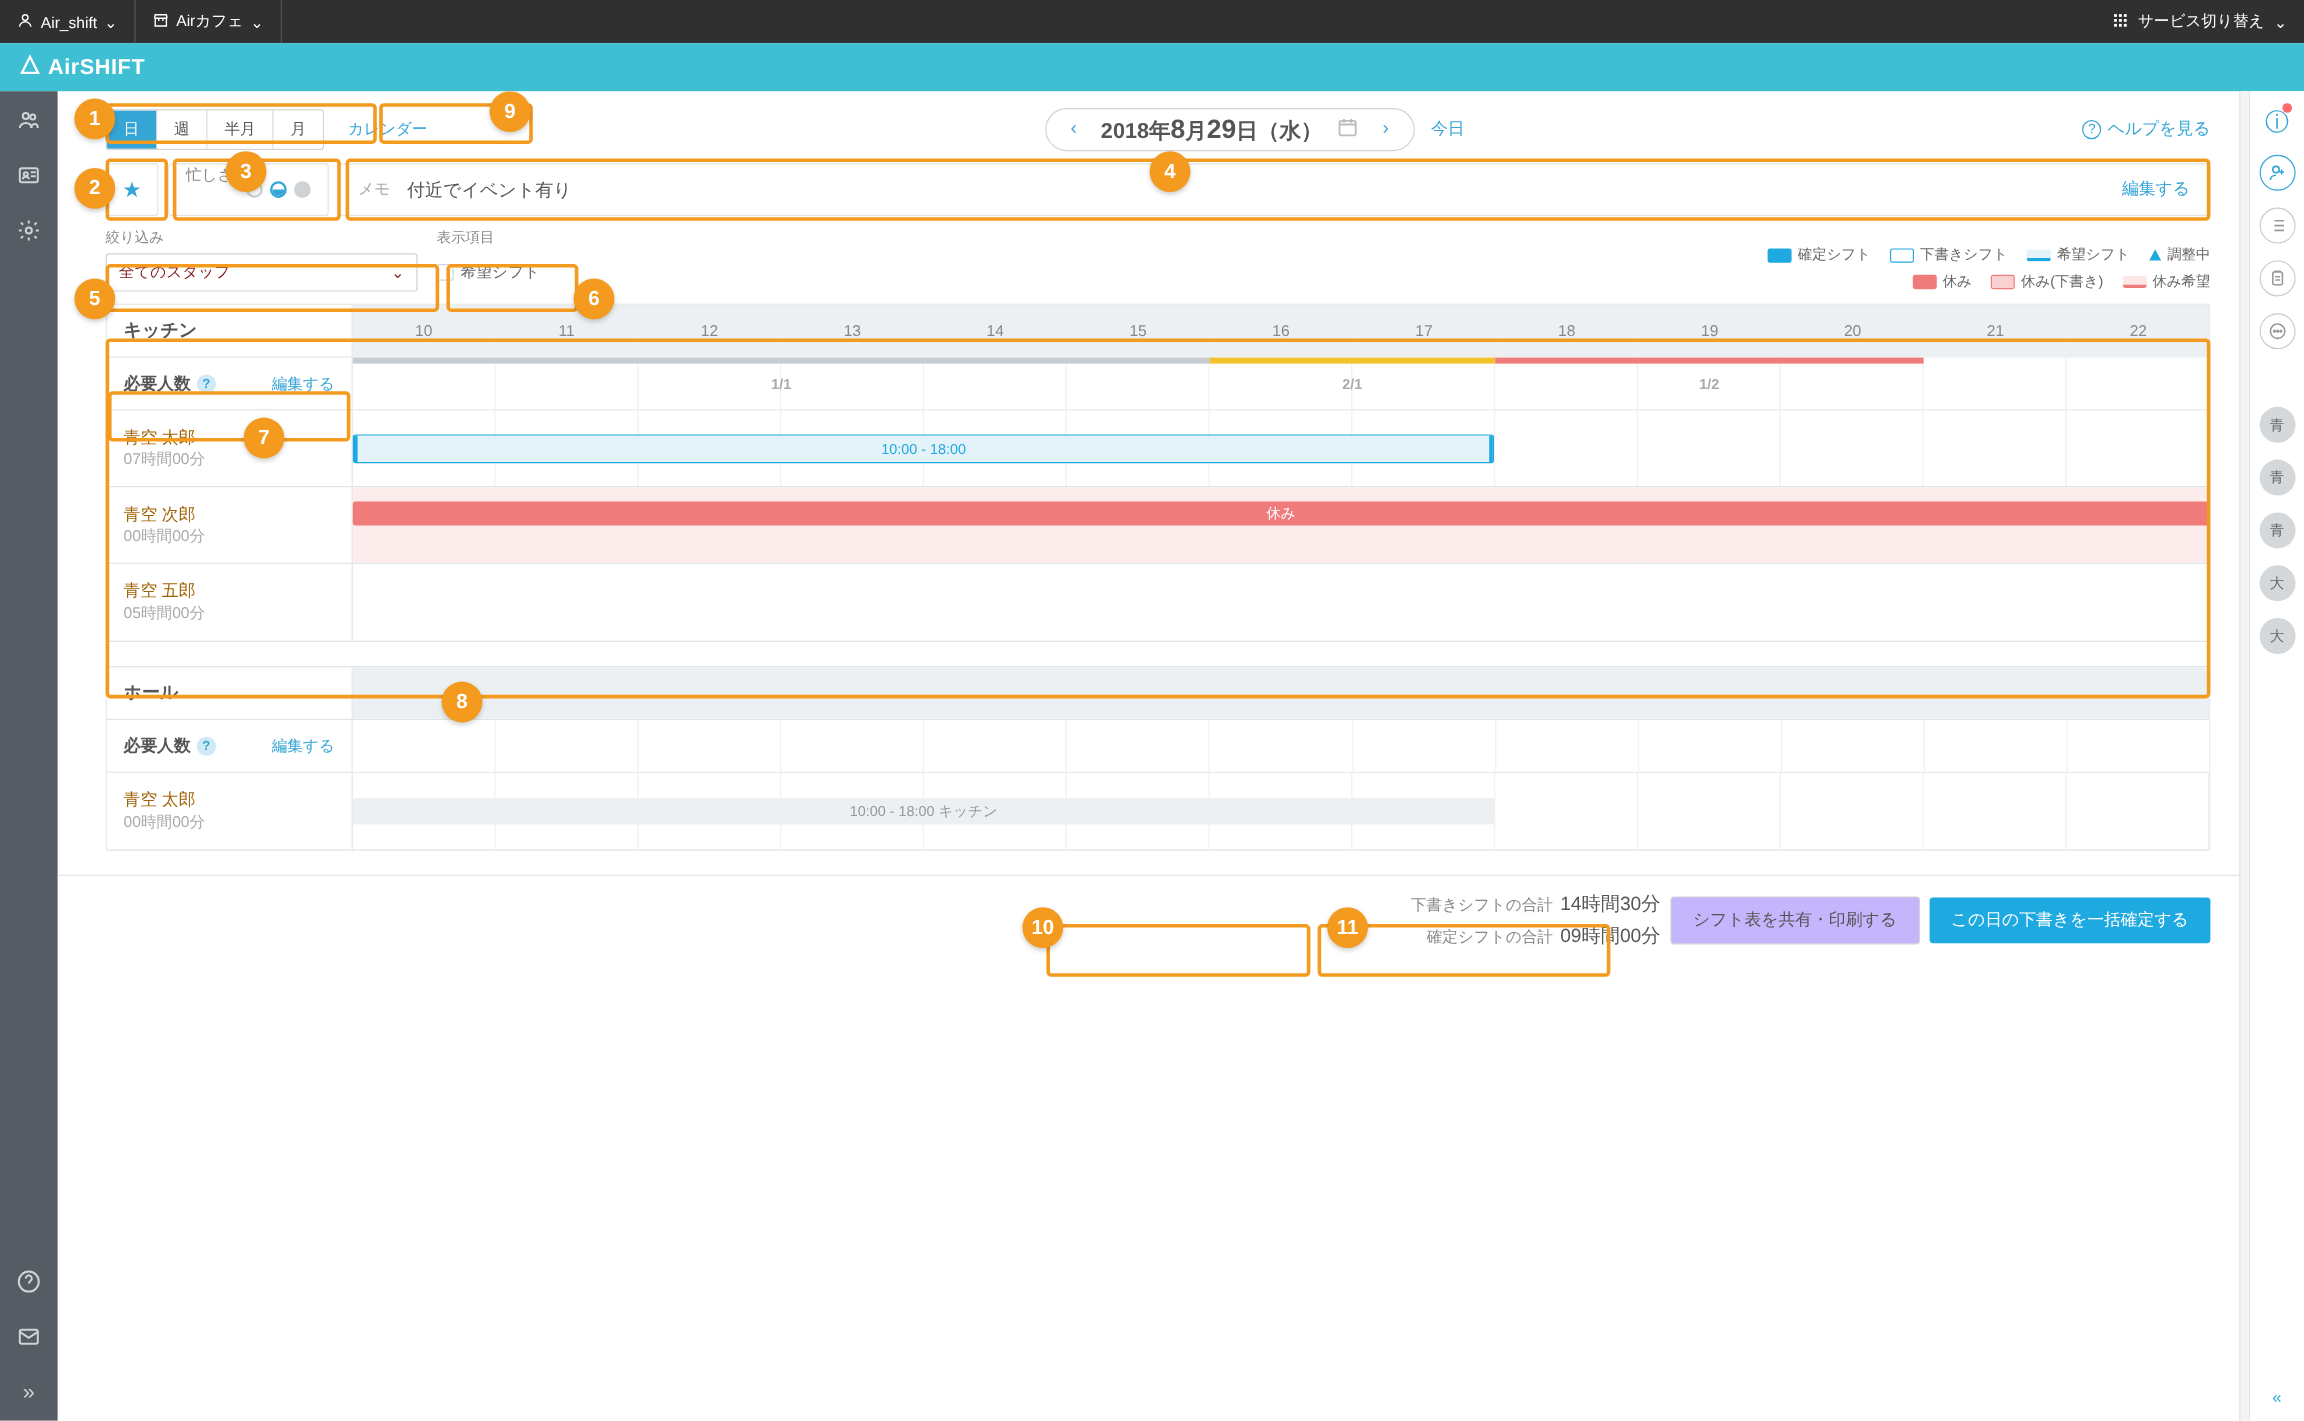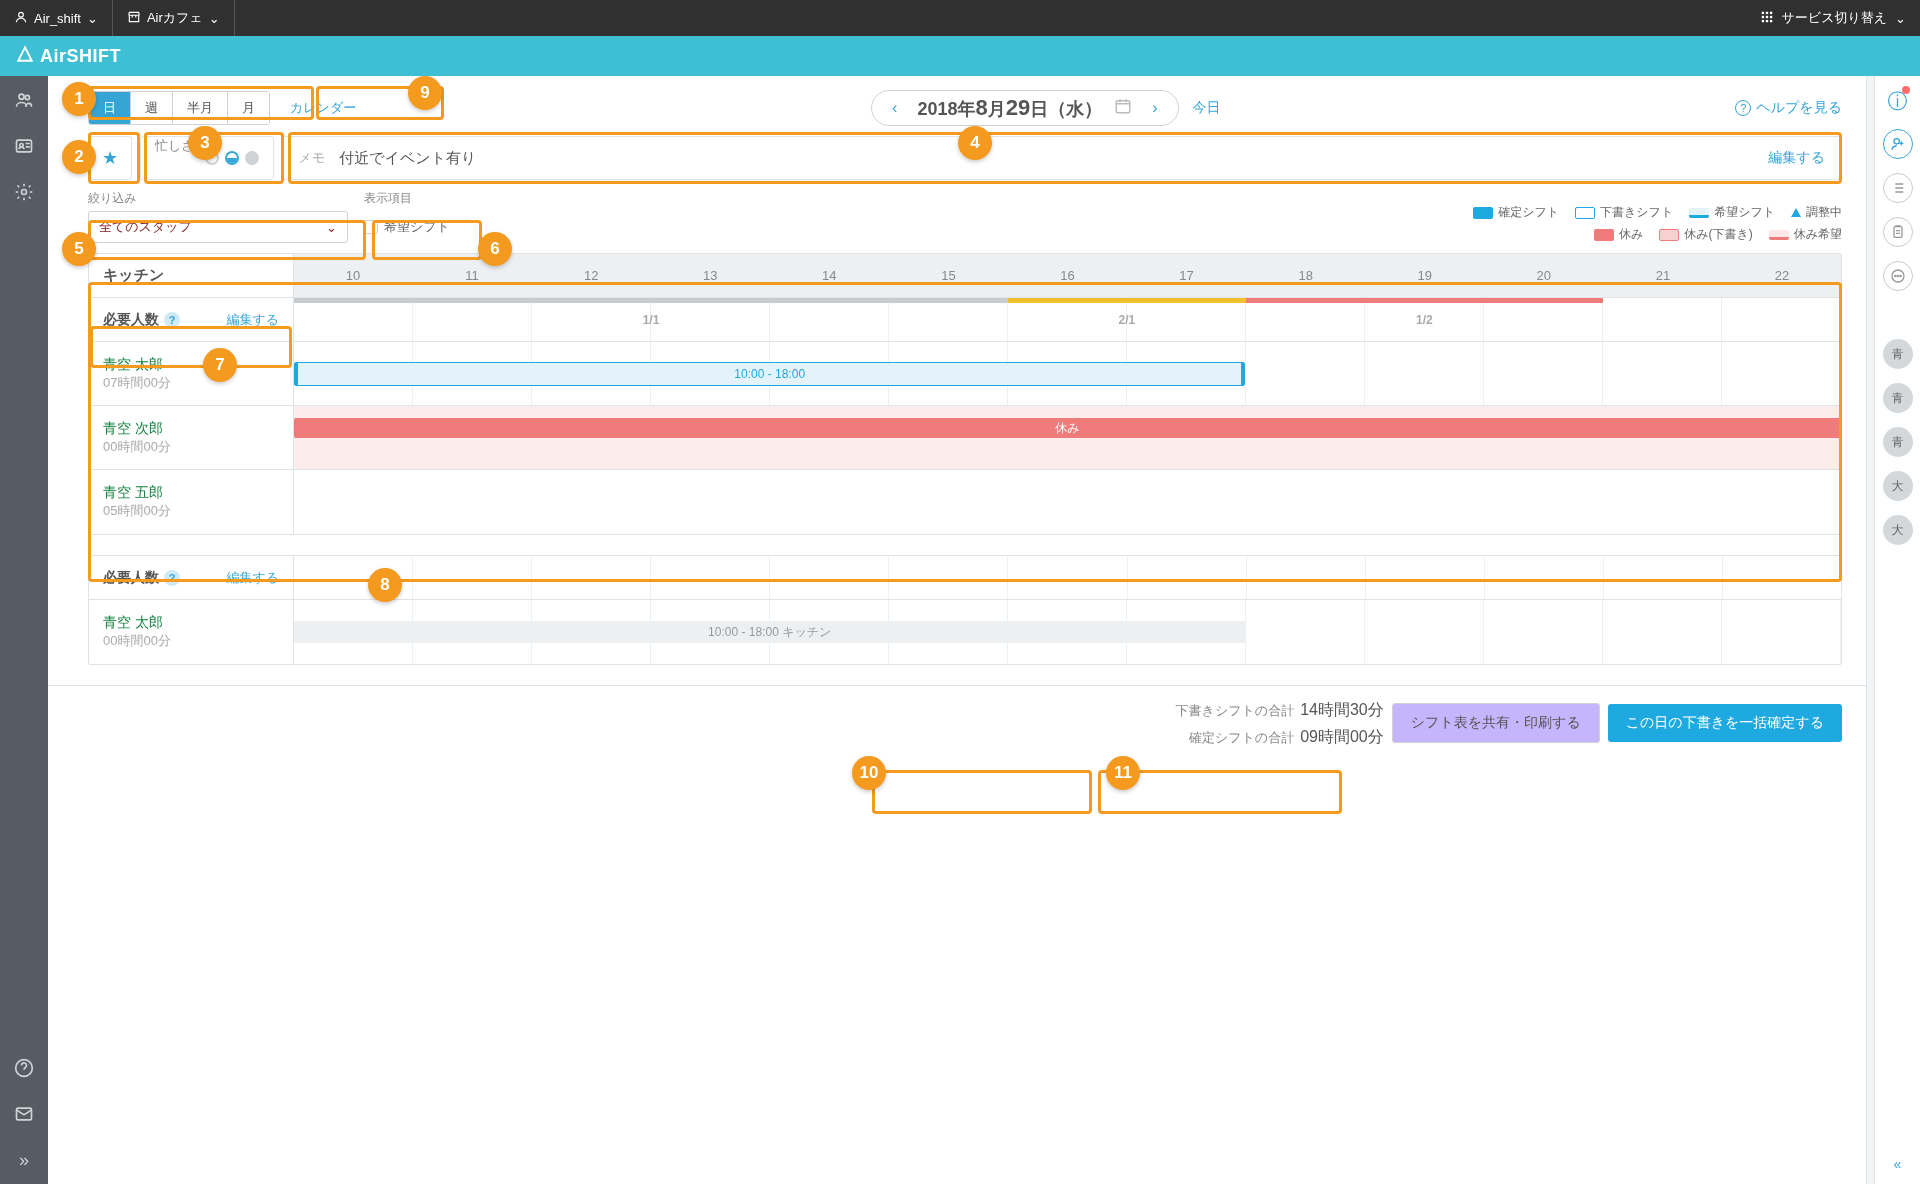--- a/index.html
+++ b/index.html
@@ -94,21 +94,21 @@
 .sched-grid { flex:1; position:relative; display:flex; }
 .sched-hour { flex:1; border-right:1px solid #eef0f1; position:relative; }
 .sched-hour:last-child { border-right:none; }
 .section-head .sched-label { font-weight:bold; color:#555; font-size:15px; }
 .section-head .sched-hour { background:#edf0f2; color:#888; display:flex; align-items:center; justify-content:center; font-size:13px; }
 .req-row .sched-label { flex-direction:row; align-items:center; justify-content:space-between; }
 .req-title { font-weight:bold; color:#555; font-size:14px; display:flex; align-items:center; gap:5px; }
 .req-title .hicon { width:16px; height:16px; border-radius:50%; background:#cfeaf4; color:#35a5d6; display:inline-flex; align-items:center; justify-content:center; font-size:11px; }
 .req-edit { color:#35a5d6; font-size:13px; cursor:pointer; }
 .req-row .sched-grid { background:#fff; }
-.staff-name { font-size:14px; color:#15803d; font-weight:500; }
+.staff-name { font-size:14px; color:#a16207; font-weight:500; }
 .staff-hours { font-size:13px; color:#aaa; }
 .staff-row { min-height:64px; }
 
 
 .bar { position:absolute; top:50%; transform:translateY(-50%); height:24px; border-radius:2px; display:flex; align-items:center; justify-content:center; color:#fff; font-size:12px; }
 .bar.draft { background:#e4f3fa; border:1px solid #1ea9e0; color:#1ea9e0; }
 .bar.draft::before, .bar.draft::after { content:""; position:absolute; width:3px; top:0; bottom:0; background:#1ea9e0; }
 .bar.draft::before { left:0; } .bar.draft::after { right:0; }
 .bar.confirmed { background:#1ea9e0; }
 .bar.rest { background:#f07b7b; height:20px; top:12px; transform:none; }
@@ -460,20 +460,38 @@
 
           <div class="sched-row staff-row">
             <div class="sched-label">
               <span class="staff-name">青空 五郎</span>
               <span class="staff-hours">05時間00分</span>
             </div>
           </div>
         </div>
 
         <div class="sched-block">
+          <div class="sched-row section-head">
+            <div class="sched-label">ホール</div>
+            <div class="sched-grid">
+              <div class="sched-hour"></div>
+                <div class="sched-hour"></div>
+                <div class="sched-hour"></div>
+                <div class="sched-hour"></div>
+                <div class="sched-hour"></div>
+                <div class="sched-hour"></div>
+                <div class="sched-hour"></div>
+                <div class="sched-hour"></div>
+                <div class="sched-hour"></div>
+                <div class="sched-hour"></div>
+                <div class="sched-hour"></div>
+                <div class="sched-hour"></div>
+                <div class="sched-hour"></div>
+            </div>
+          </div>
           <div class="sched-row req-row">
             <div class="sched-label">
               <span class="req-title">
                   <span>必要人数</span>
                   <span class="hicon">?</span>
                 </span>
               <span class="req-edit">編集する</span>
             </div>
             <div class="sched-grid">
               <div class="sched-hour"></div>

